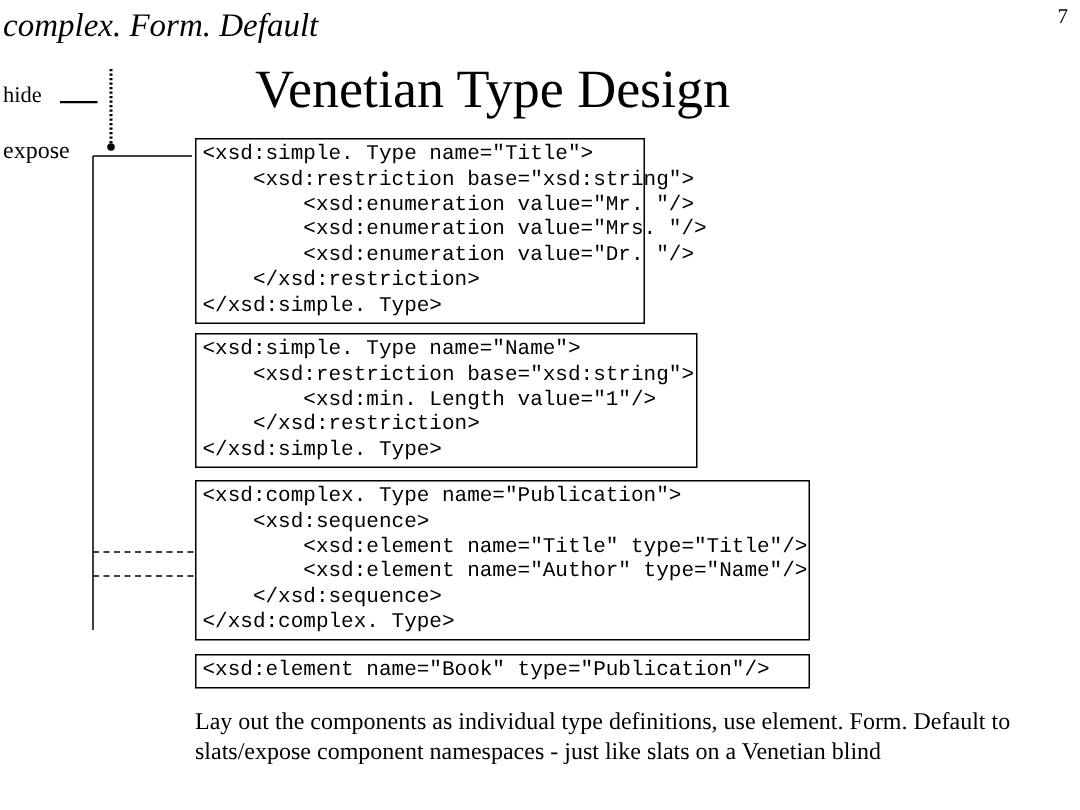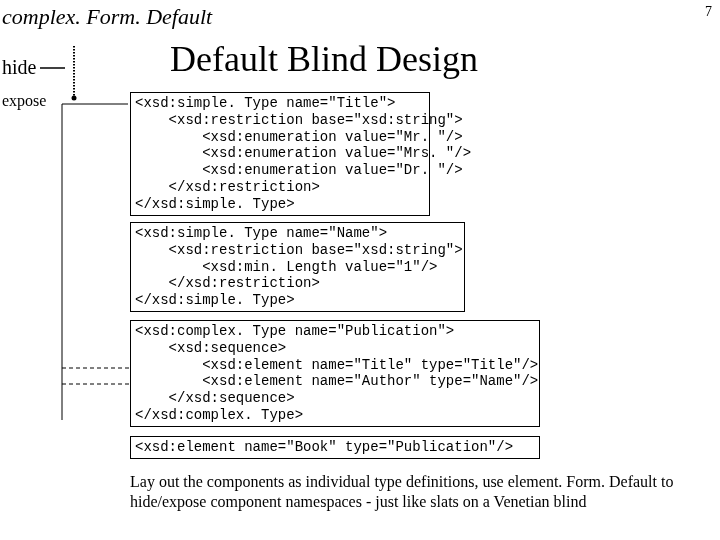--- a/index.html
+++ b/index.html
@@ -28,21 +28,21 @@
   .title {
     position: absolute;
     top: 38px;
     left: 170px;
     font-size: 36px;
   }
   .hide-label {
     position: absolute;
     top: 56px;
     left: 2px;
-    font-size: 20px;
+    font-size: 15px;
   }
   .expose-label {
     position: absolute;
     top: 92px;
     left: 2px;
     font-size: 16px;
   }
   .code-box {
     position: absolute;
     border: 1px solid black;
@@ -70,21 +70,21 @@
     top: 0;
     left: 0;
     pointer-events: none;
   }
 </style>
 </head>
 <body>
 
 <div class="header-label">complex. Form. Default</div>
 <div class="page-num">7</div>
-<div class="title">Default Blind Design</div>
+<div class="title">Venetian Type Design</div>
 <div class="hide-label">hide</div>
 <div class="expose-label">expose</div>
 
 <svg class="lines" width="720" height="540">
   <line x1="40" y1="68" x2="65" y2="68" stroke="black" stroke-width="1.5"></line>
   <line x1="74" y1="46" x2="74" y2="96" stroke="black" stroke-width="2" stroke-dasharray="1.5,1.5"></line>
   <circle cx="74" cy="98" r="2.5" fill="black"></circle>
   <line x1="62" y1="104" x2="128" y2="104" stroke="black" stroke-width="1"></line>
   <line x1="62" y1="104" x2="62" y2="420" stroke="black" stroke-width="1"></line>
   <line x1="62" y1="368" x2="160" y2="368" stroke="black" stroke-width="1" stroke-dasharray="4,3"></line>
@@ -104,13 +104,13 @@
     &lt;/xsd:restriction&gt;
 &lt;/xsd:simple. Type&gt;</div>
 <div class="code-box box3">&lt;xsd:complex. Type name="Publication"&gt;
     &lt;xsd:sequence&gt;
         &lt;xsd:element name="Title" type="Title"/&gt;
         &lt;xsd:element name="Author" type="Name"/&gt;
     &lt;/xsd:sequence&gt;
 &lt;/xsd:complex. Type&gt;</div>
 <div class="code-box box4">&lt;xsd:element name="Book" type="Publication"/&gt;</div>
 
-<div class="caption">Lay out the components as individual type definitions, use element. Form. Default to hide/expose component namespaces - just like slats on a Venetian blind</div>
+<div class="caption">Lay out the components as individual type definitions, use element. Form. Default to slats/expose component namespaces - just like slats on a Venetian blind</div>
 
 </body></html>

